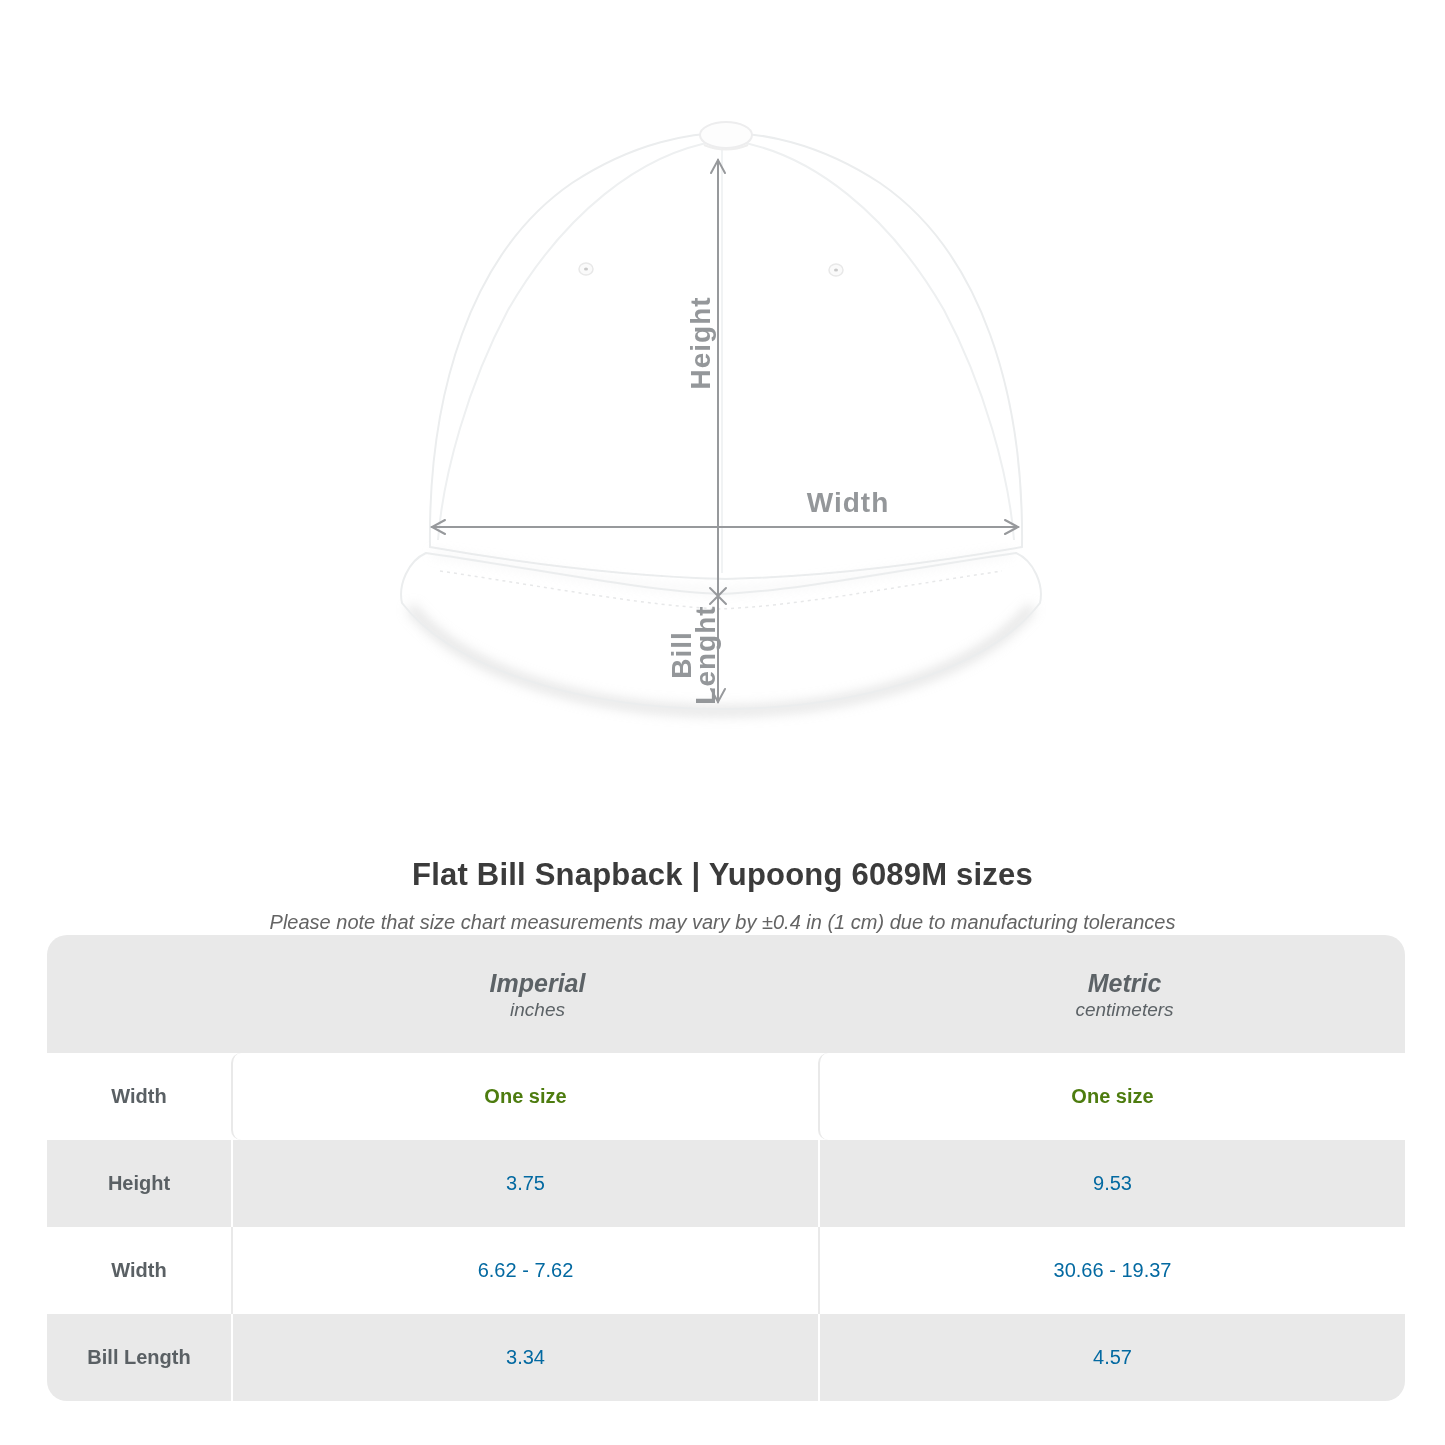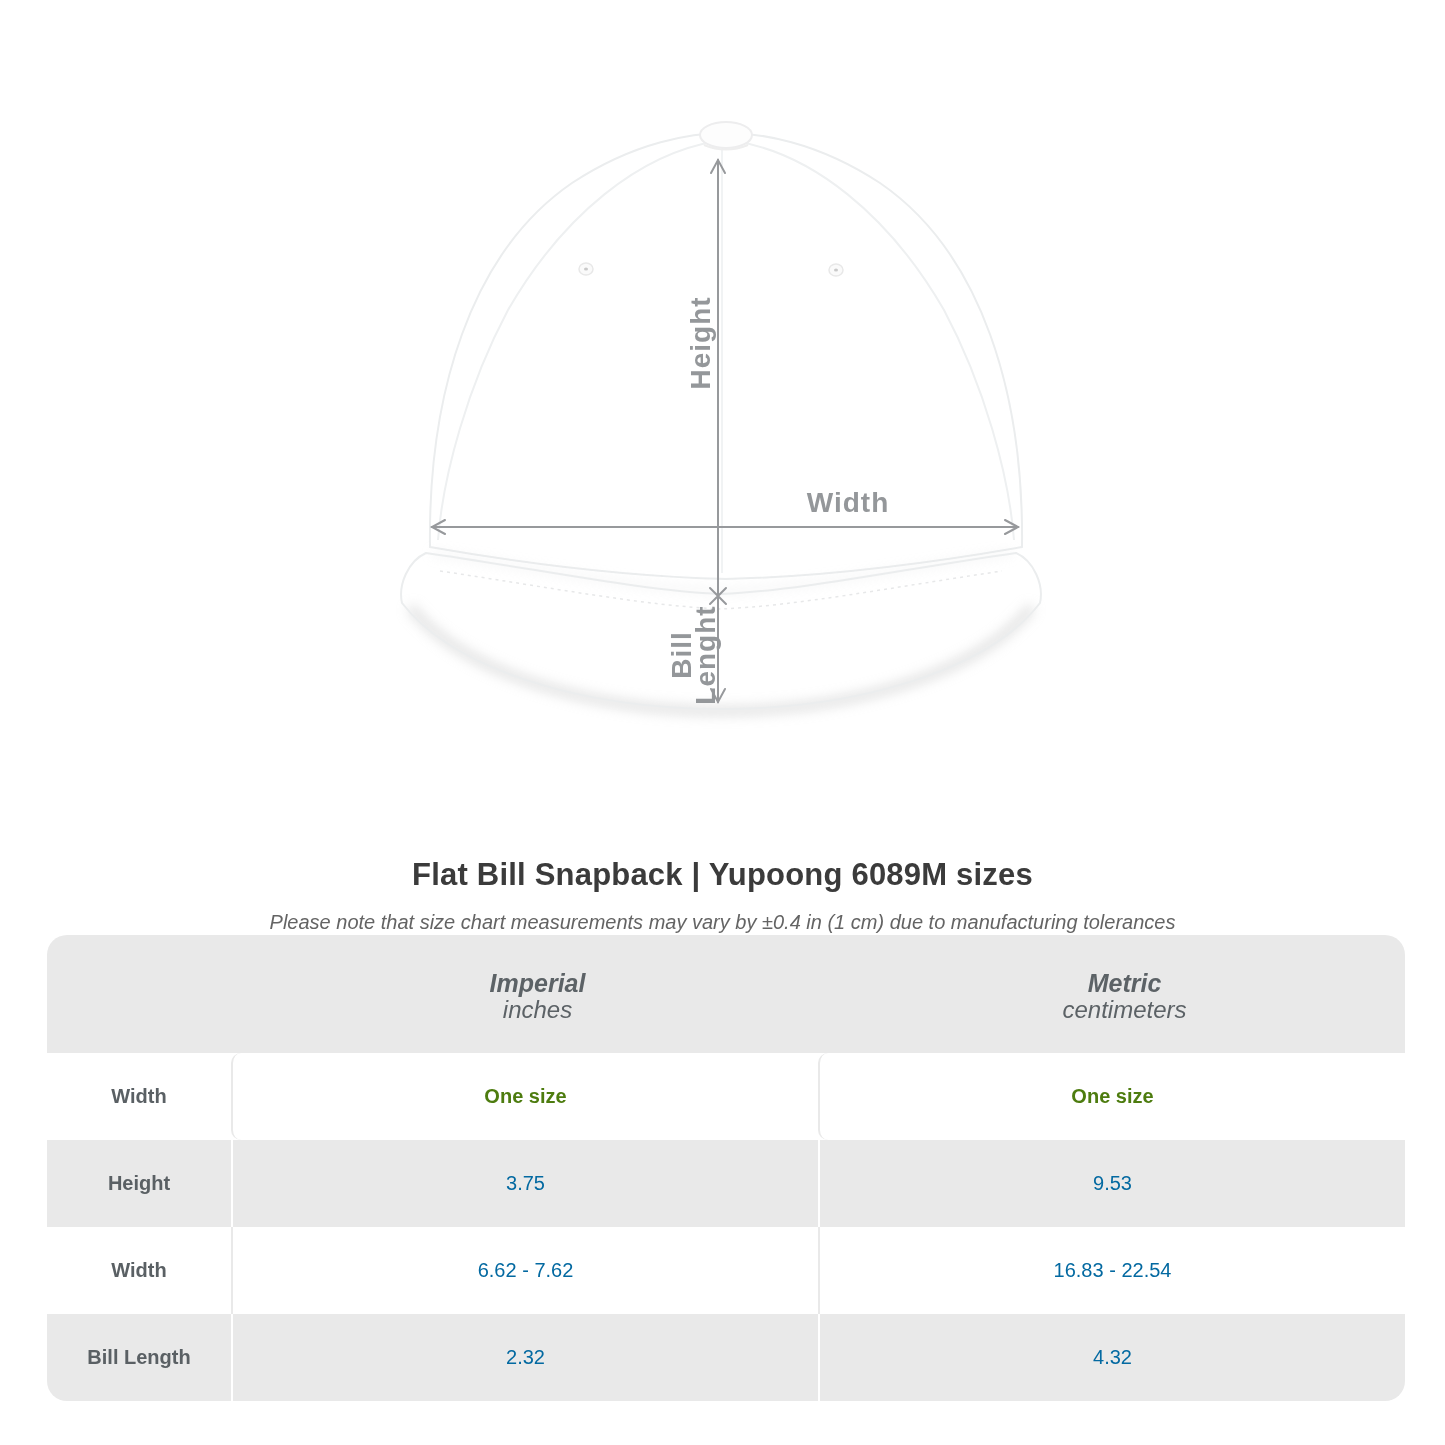--- a/index.html
+++ b/index.html
@@ -33,21 +33,21 @@
   }
 
   
   .size-table{position:absolute;left:47px;top:935px;width:1358px;}
   .tbl-head{
     height:118px;background:#e9e9e9;border-radius:20px 20px 0 0;
     display:grid;grid-template-columns:184px 587px 587px;align-items:center;padding-left:13px;
   }
   .group{ text-align:center;color:#5c6266; }
   .group-label{font-size:25px;font-weight:bold;font-style:italic;line-height:30px;}
-  .group-unit{font-size:24px;font-style:italic;line-height:23px;}
+  .group-unit{font-size:19px;font-style:italic;line-height:23px;}
   .tbl-row{
     height:87px;display:grid;grid-template-columns:184px 587px 587px;
   }
   .tbl-row .cell{
     display:flex;align-items:center;justify-content:center;height:100%;
     text-align:center;
   }
   .tbl-row .cell + .cell{border-left:2px solid var(--div);}
   .tbl-row.white{background:#ffffff;--div:#e9e9e9;}
   .tbl-row.gray{background:#e9e9e9;--div:#ffffff;}
@@ -164,23 +164,23 @@
 
     <div class="tbl-row gray">
       <div class="cell row-label">Height</div>
       <div class="cell cell-value">3.75</div>
       <div class="cell cell-value">9.53</div>
     </div>
 
     <div class="tbl-row white">
       <div class="cell row-label">Width</div>
       <div class="cell cell-value">6.62 - 7.62</div>
-      <div class="cell cell-value">16.83 - 22.54</div>
+      <div class="cell cell-value">30.66 - 19.37</div>
     </div>
 
     <div class="tbl-row gray last">
       <div class="cell row-label">Bill Length</div>
-      <div class="cell cell-value">2.32</div>
-      <div class="cell cell-value">4.32</div>
+      <div class="cell cell-value">3.34</div>
+      <div class="cell cell-value">4.57</div>
     </div>
 
   </div>
 </div>
 
 </body></html>

